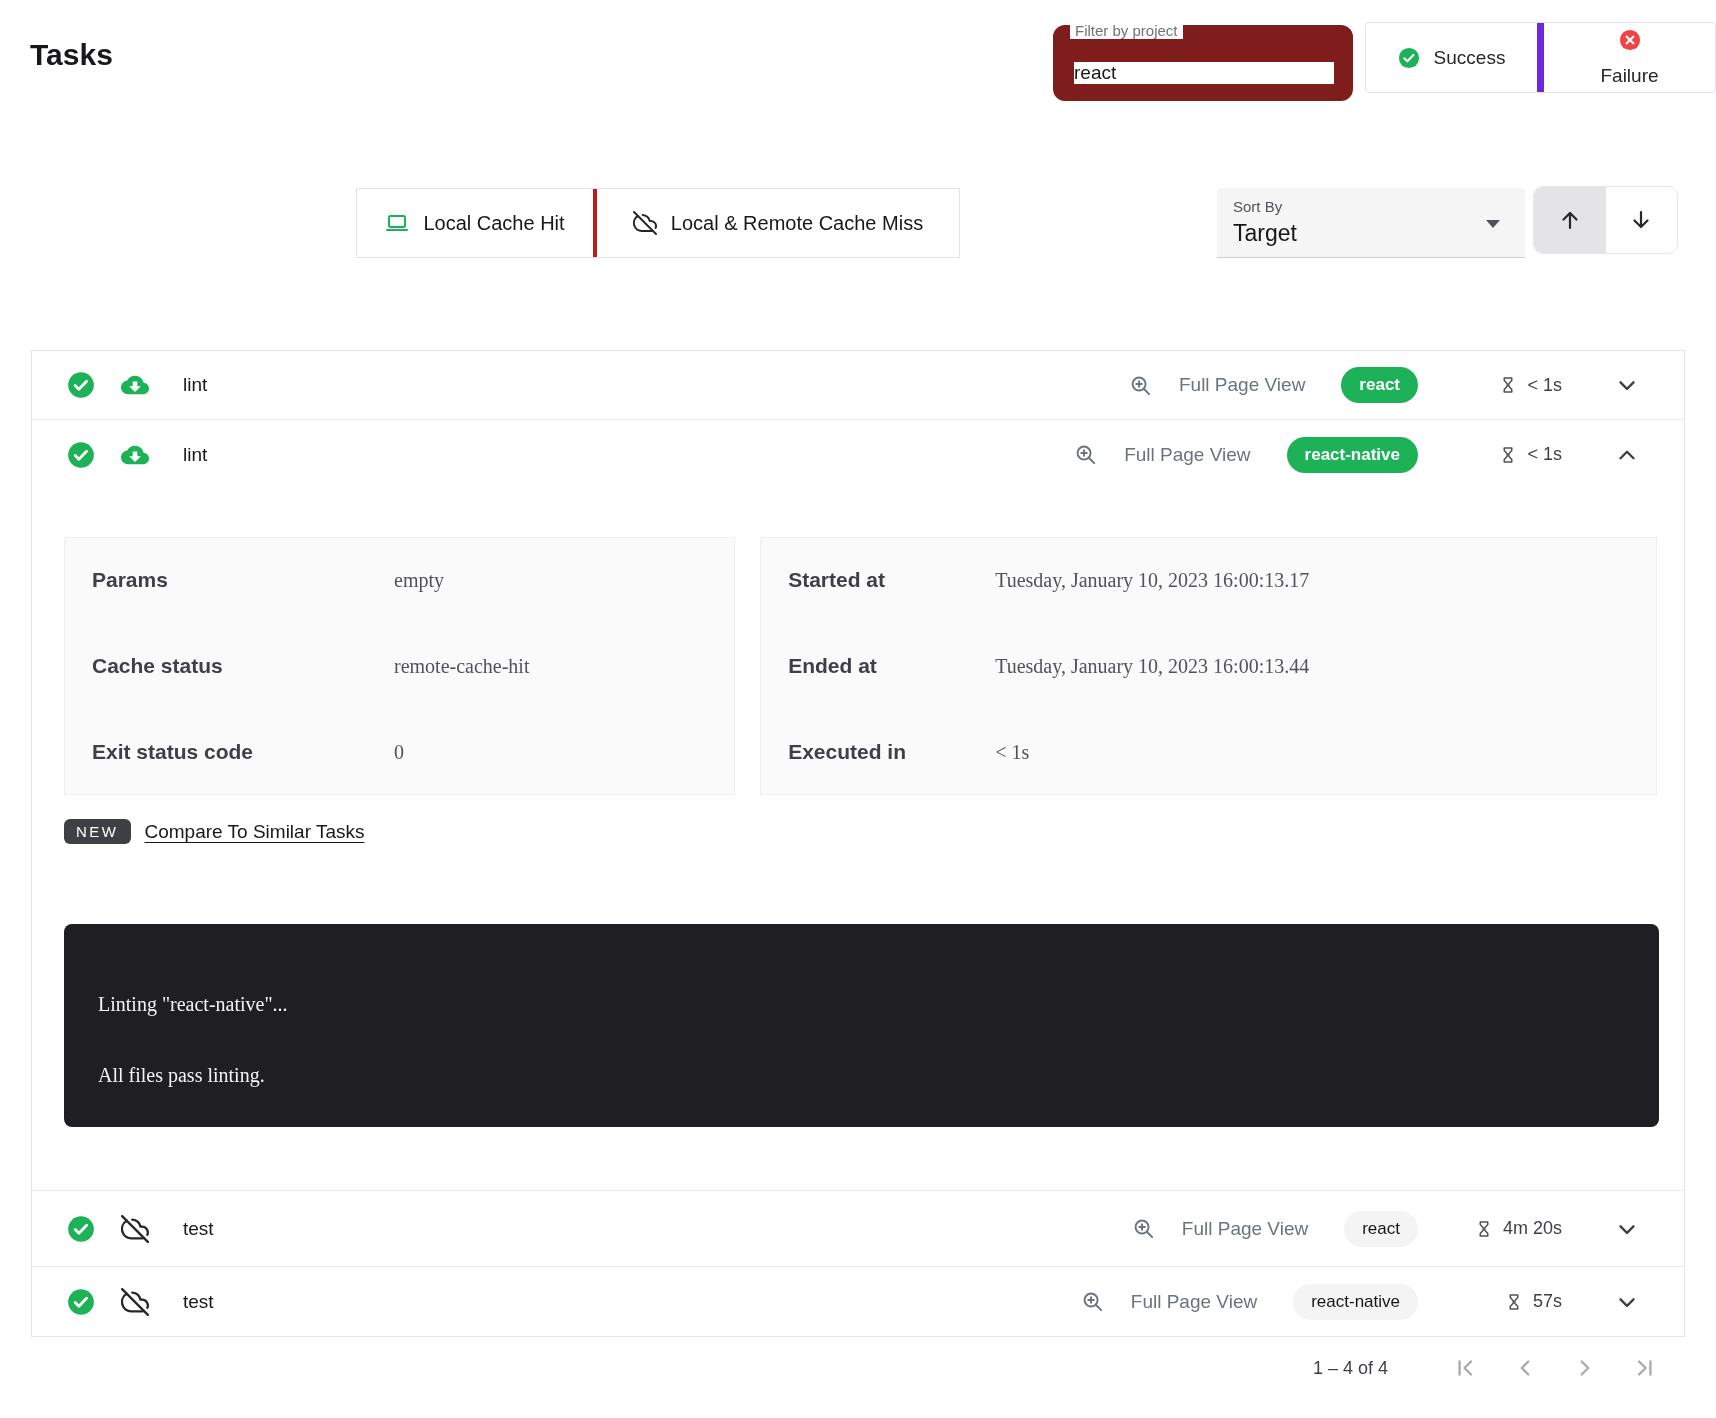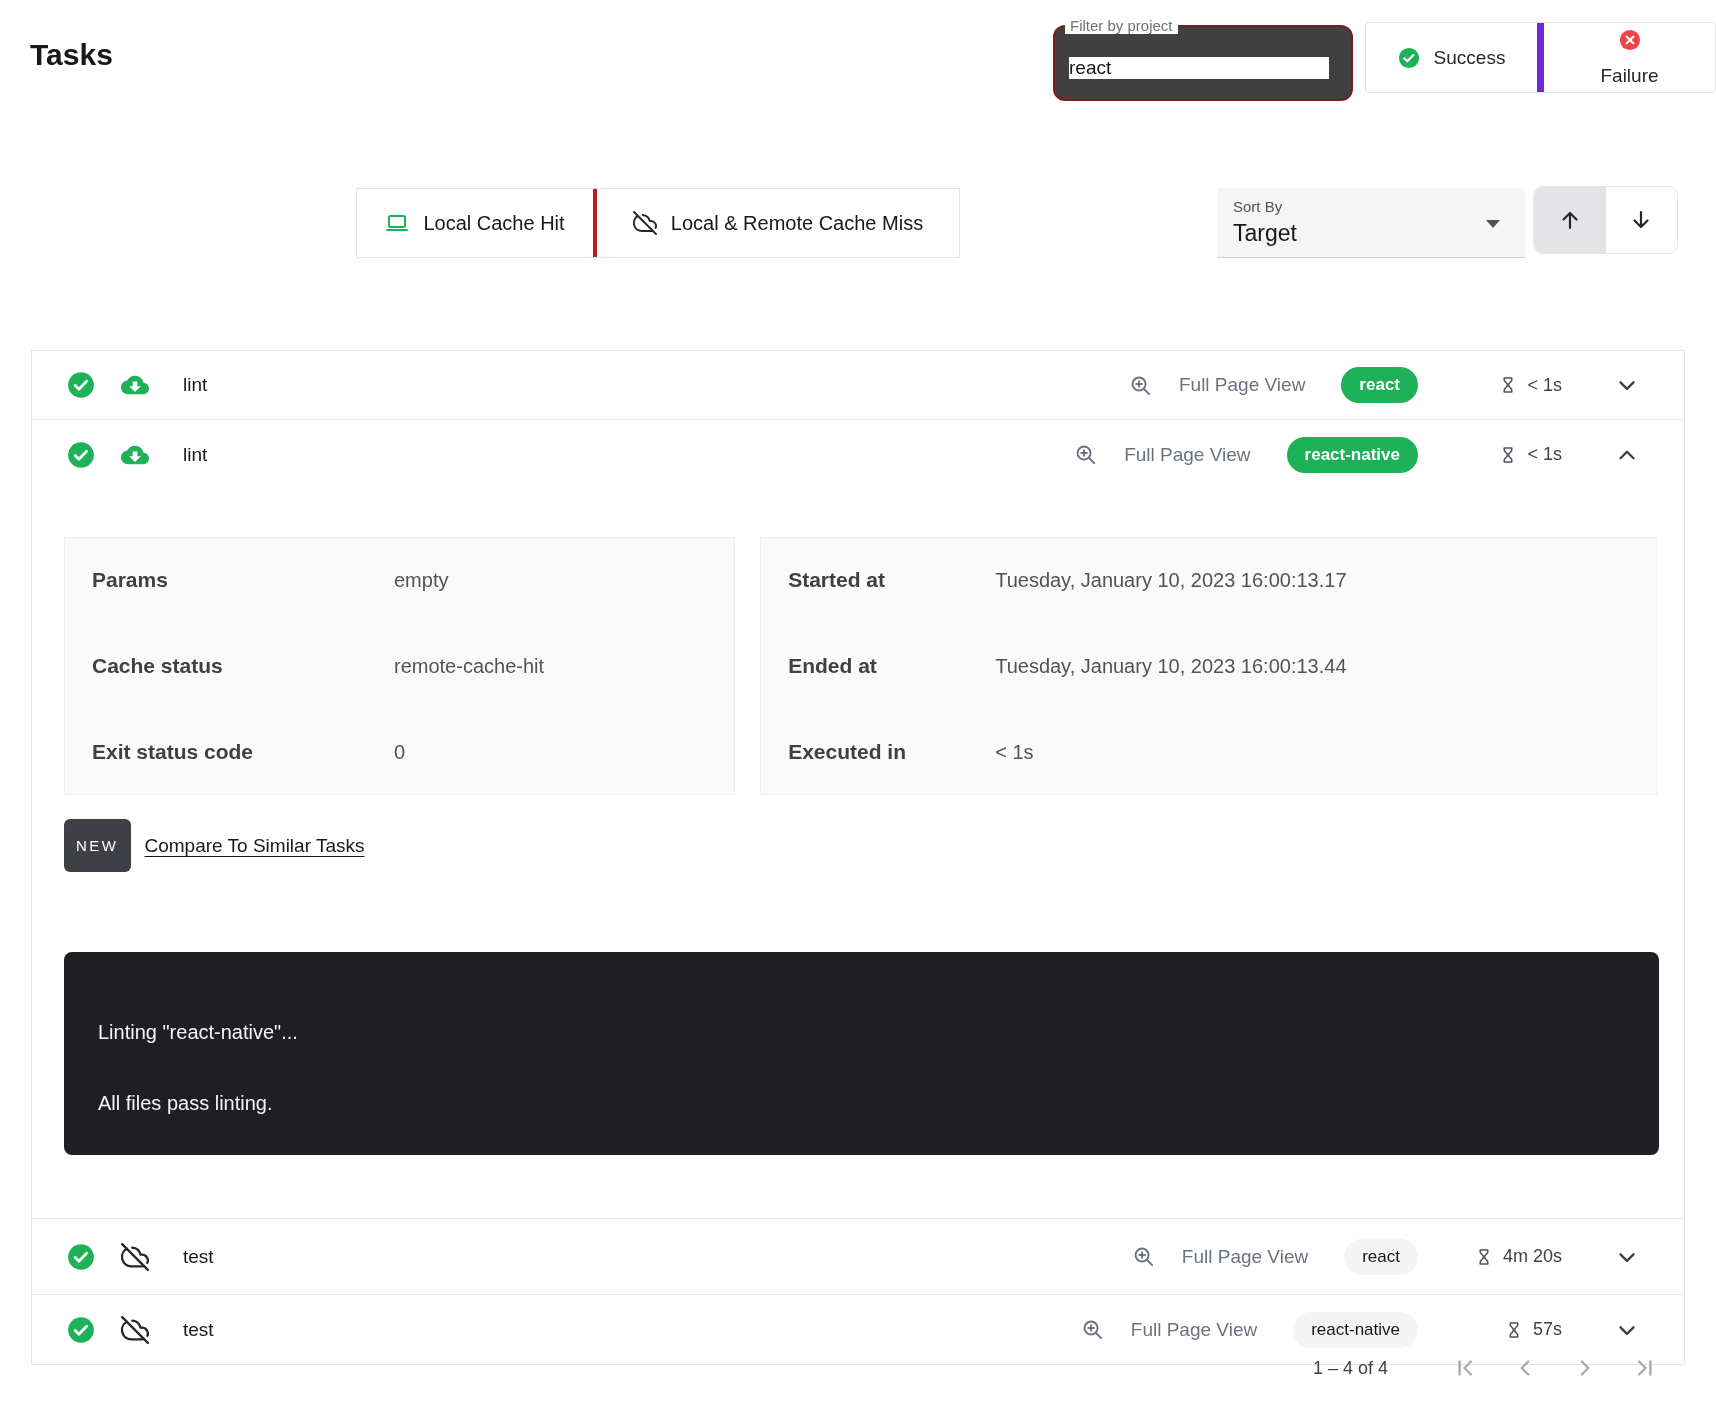--- a/index.html
+++ b/index.html
@@ -1,27 +1,27 @@
 <!DOCTYPE html>
 <html><head>
 <meta charset="utf-8">
 <style>
   * { margin:0; padding:0; box-sizing:border-box; }
   html,body { width:1716px; height:1418px; background:#ffffff; overflow:hidden;
               font-family:"Liberation Sans", sans-serif; color:#18181b; }
-  .mono { font-family:Liberation Sans, sans-serif; }
+  .mono { font-family:Liberation Serif, serif; }
 
   svg { display:block; }
   .ic { flex:0 0 auto; }
 
   
   .page-title { position:absolute; left:30px; top:38px; font-size:30px; font-weight:700; color:#18181b; }
 
   .filter-field { position:absolute; left:1053px; top:25px; width:300px; height:76px;
-                  border:2px solid #7f1d1d; border-radius:12px; background:#404040; }
+                  border:7px solid #7f1d1d; border-radius:12px; background:#7f1d1d; }
   .filter-field .fl-label { position:absolute; top:-10px; left:10px; background:#fff; padding:0 5px;
                   font-size:15px; color:#71717a; }
   .filter-field input { position:absolute; left:14px; top:30px; width:260px; border:none; outline:none;
                   font-size:19px; color:#18181b; font-family:"Liberation Sans", sans-serif; }
 
   .status-group { position:absolute; left:1365px; top:22px; width:351px; height:71px;
                   border:1px solid #e4e4e7; border-radius:4px; background:#fff; display:flex; }
   .status-btn { flex:1 1 0; display:flex; align-items:center; justify-content:center; gap:14px;
                 font-size:19px; color:#27272a; cursor:pointer; }
   .status-btn + .status-btn { border-left:7px solid #6d28d9;flex-direction:column; }
@@ -70,21 +70,21 @@
   .panel.left { width:672px; }
   .panel.right { width:898px; }
   .prow { display:grid; align-items:baseline; }
   .panel.left  .prow { grid-template-columns:302px 1fr; }
   .panel.right .prow { grid-template-columns:207px 1fr; }
   .plabel { font-size:21px; font-weight:700; color:#3f3f46; }
   .pvalue { font-size:20px; color:#52525b; }
 
   .compare-row { margin-top:24px; display:flex; align-items:center; gap:14px; }
   .new-badge { background:#3f3f46; color:#ffffff; font-size:15px; letter-spacing:2.5px;
-               padding:18px 12px; border-radius:6px; }
+               padding:4px 12px; border-radius:6px; }
   .compare-link { font-size:19px; color:#18181b; text-decoration:underline; text-underline-offset:4px; cursor:pointer; }
 
   .terminal { margin-top:80px; width:1595px; height:203px; background:#1f1f23; border-radius:8px;
               padding:68px 0 0 34px; }
   .terminal .tline { color:#f4f4f5; font-size:20px; line-height:24px; }
   .terminal .tline + .tline { margin-top:47px; }
 
   
   .pagination { position:absolute; top:1346px; right:58px; height:44px; display:flex; align-items:center; }
   .page-range { font-size:18px; color:#3f3f46; margin-right:30px; }

